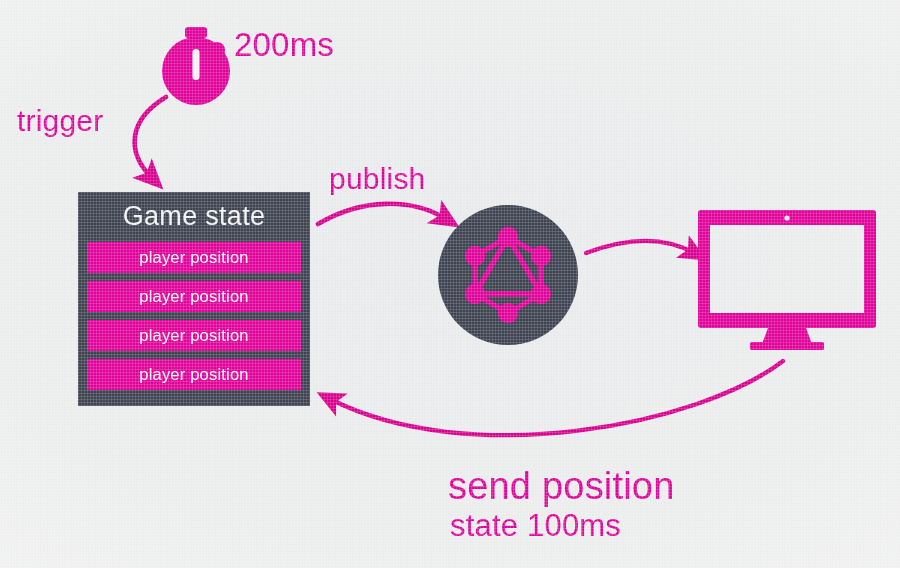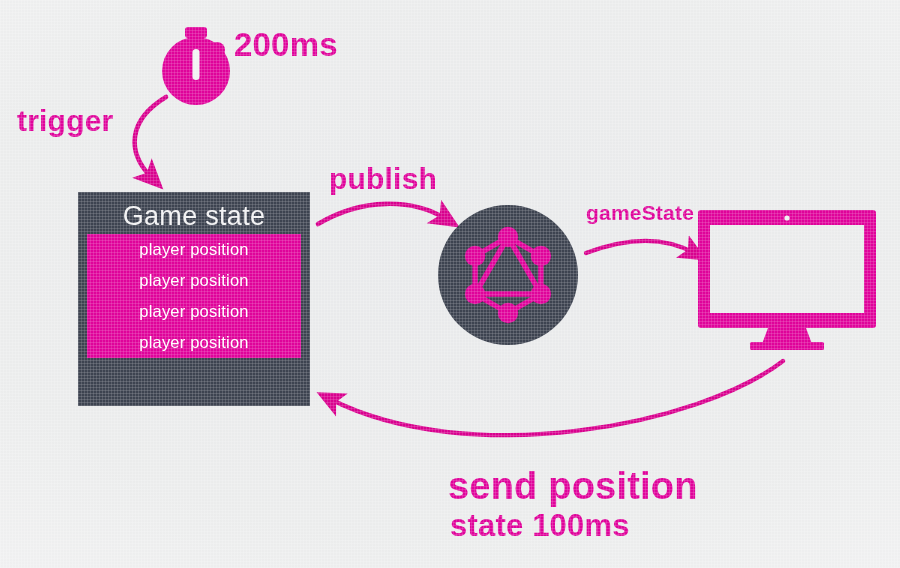--- a/index.html
+++ b/index.html
@@ -29,21 +29,21 @@
   #vector {
     position: absolute;
     left: 0; top: 0;
     width: 900px;
     height: 568px;
   }
   .lbl {
     position: absolute;
     color: #e0049b;
     white-space: nowrap;
-    font-weight: 700;
+    font-weight: 400;
     letter-spacing: 0.2px;
   }
 
   
   #gamestate-box {
     position: absolute;
     left: 78px;
     top: 192px;
     width: 232px;
     height: 214px;
@@ -59,21 +59,21 @@
     font-weight: 400;
     letter-spacing: 0.3px;
   }
   .player-row {
     background: #e0049b;
     color: #ffffff;
     font-size: 16.5px;
     line-height: 31px;
     height: 31px;
     text-align: center;
-    margin-top: 0;
+    margin-top: 8px;
     letter-spacing: 0.2px;
   }
   .player-row:first-of-type { margin-top: 5px; }
 
   
   #graphql-node {
     position: absolute;
     left: 438px;
     top: 205px;
     width: 140px;
@@ -171,20 +171,19 @@
 
     <rect x="52" y="137" width="74" height="8" rx="1.5" fill="#e0049b"></rect>
   </svg>
 
   <div class="lbl" style="left:234px; top:26px; font-size:33px;">200ms</div>
 
   <div class="lbl" style="left:17px; top:104px; font-size:30px;">trigger</div>
 
   <div class="lbl" style="left:329px; top:162px; font-size:30px;">publish</div>
 
-  <div class="lbl" style="left:586px; top:201px; font-size:21px;">gameState</div>
 
   <div class="lbl" style="left:448px; top:465px; font-size:38px;">send position</div>
 
   <div class="lbl" style="left:450px; top:508px; font-size:31px;">state 100ms</div>
 
   <div id="grain"></div>
 </div>
 
 </body></html>

